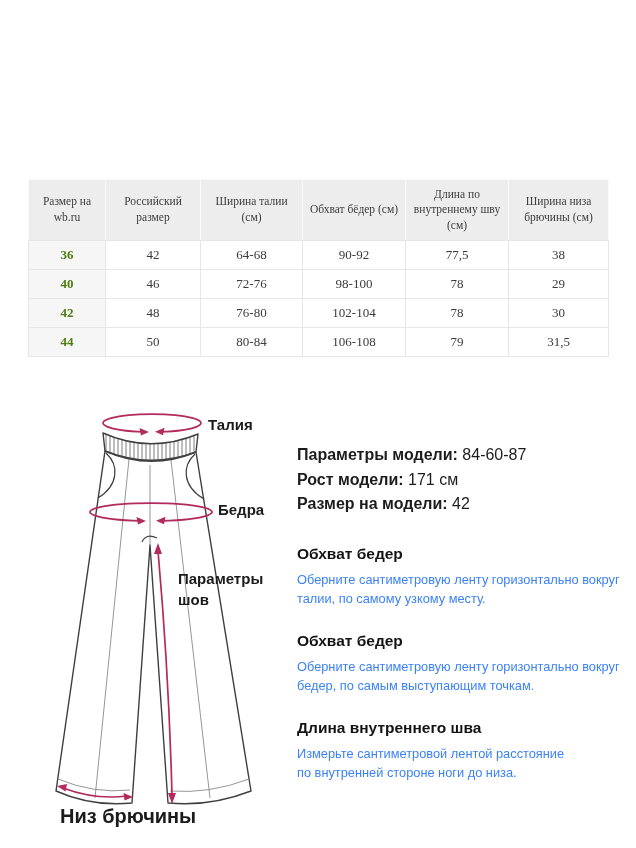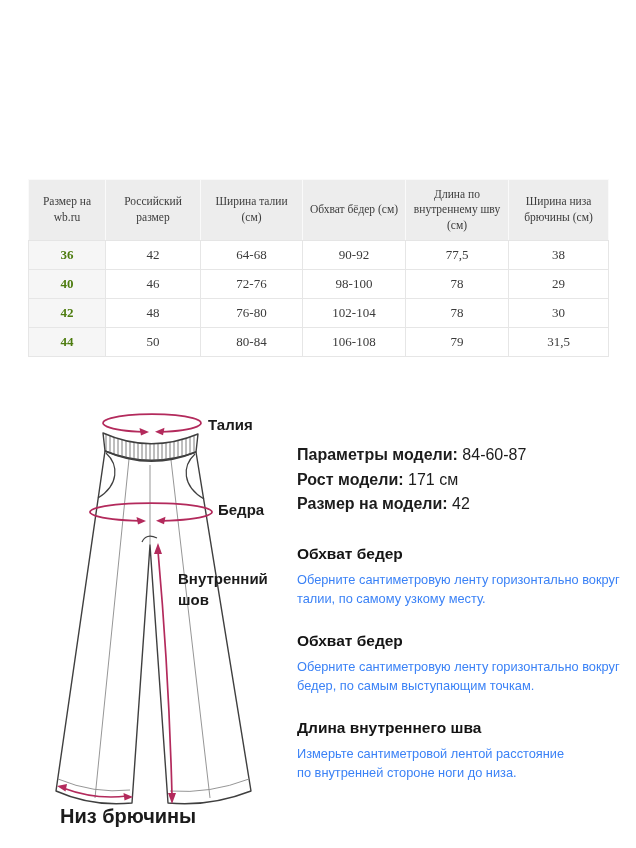--- a/index.html
+++ b/index.html
@@ -171,21 +171,21 @@
 
       <g>
         <path d="M43,393 Q75,405 107,401" fill="none" stroke="var(--accent,#b32a5c)" stroke-width="1.7"></path>
         <polygon points="37,391 47,389 45.5,396.5" fill="var(--accent,#b32a5c)"></polygon>
         <polygon points="113,402 103.5,398 104.5,405.5" fill="var(--accent,#b32a5c)"></polygon>
       </g>
     </svg>
 
     <span class="diagram-label lbl-waist">Талия</span>
     <span class="diagram-label lbl-hips">Бедра</span>
-    <span class="diagram-label lbl-inseam">Внутренний шов</span>
+    <span class="diagram-label lbl-inseam">Параметры шов</span>
     <span class="diagram-label lbl-hem">Низ брючины</span>
   </div>
 
   <div class="info-panel">
     <div>
         <div class="model-line"><span class="lbl">Параметры модели:</span><span> 84-60-87</span></div>
         <div class="model-line"><span class="lbl">Рост модели:</span><span> 171 см</span></div>
         <div class="model-line"><span class="lbl">Размер на модели:</span><span> 42</span></div>
       </div>
     <div class="measure-guide">

